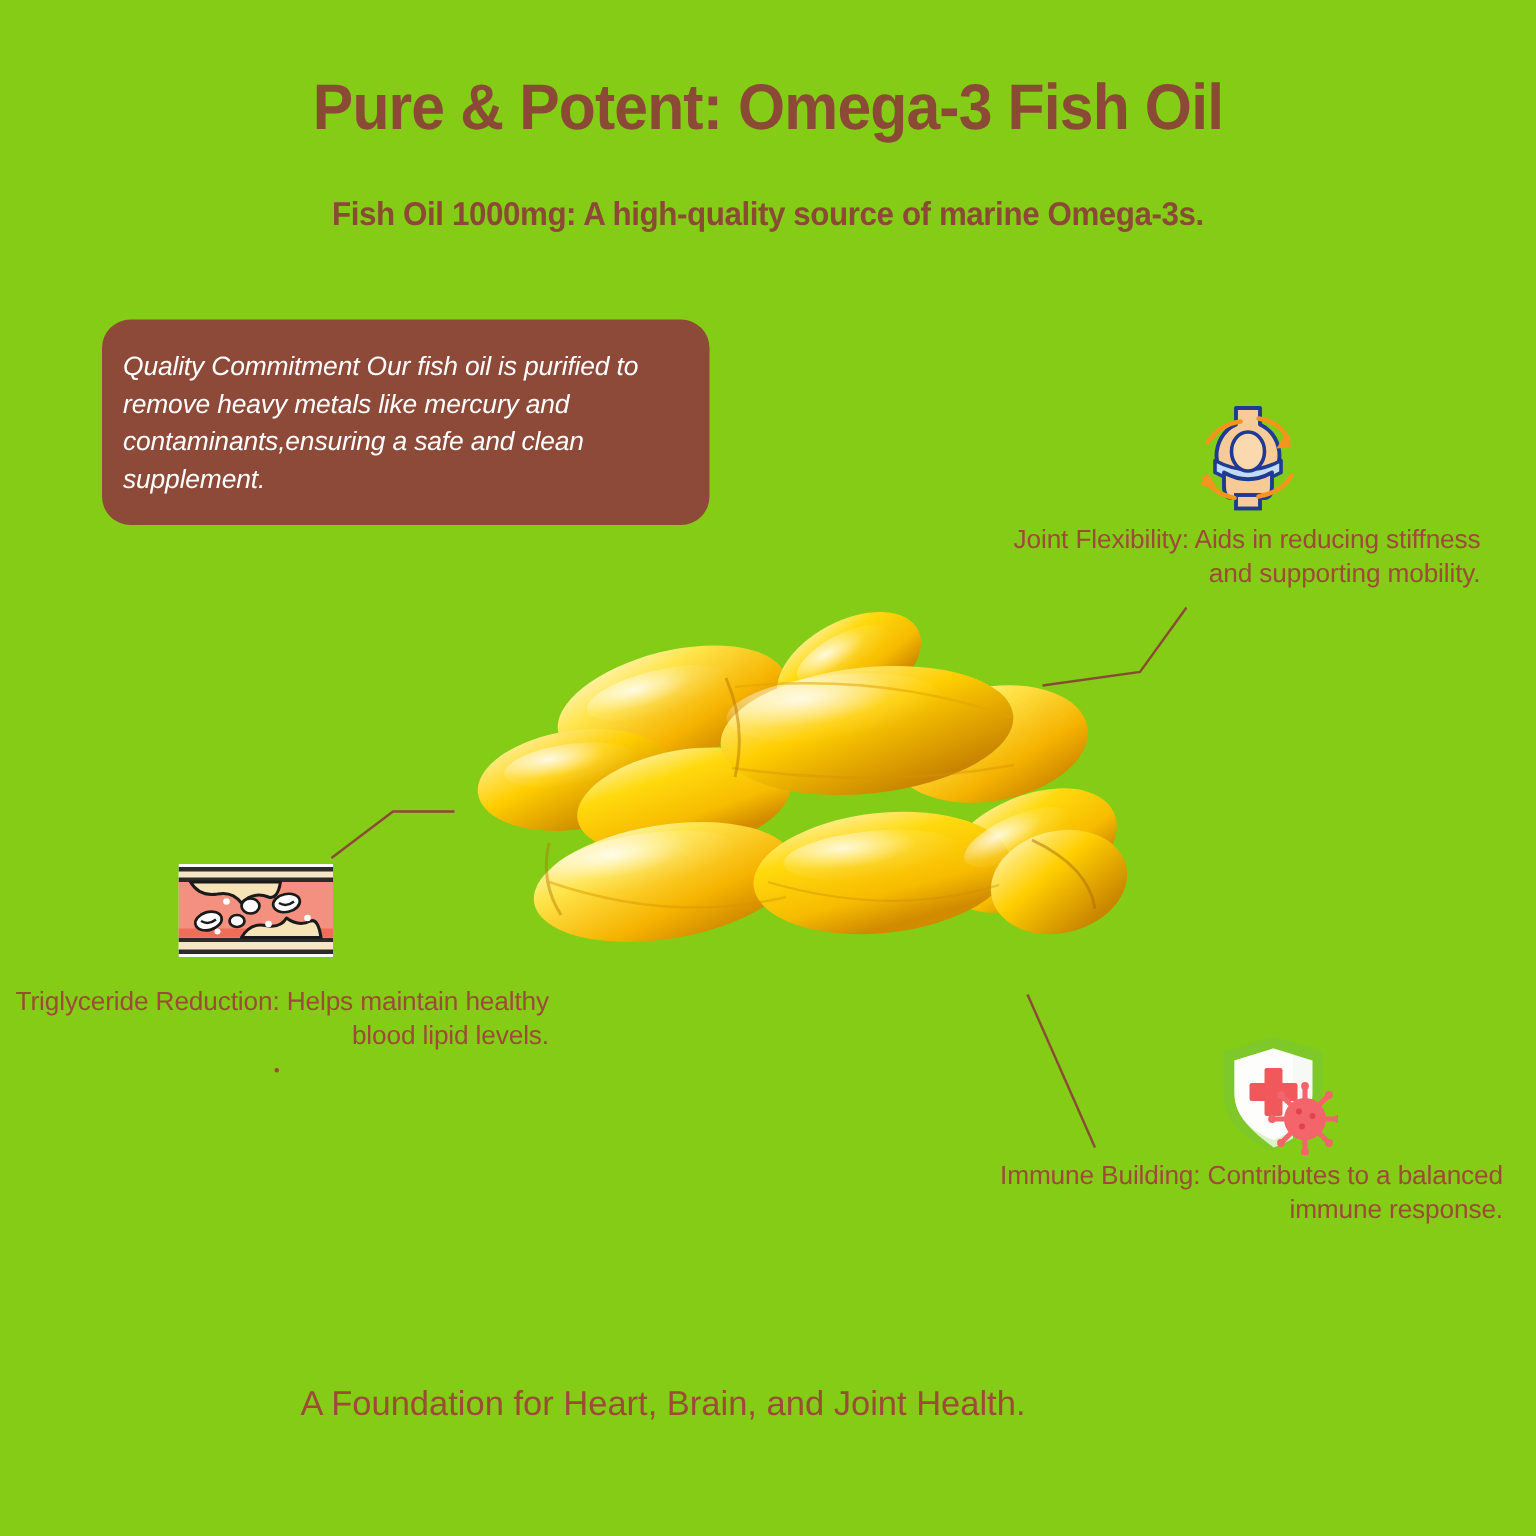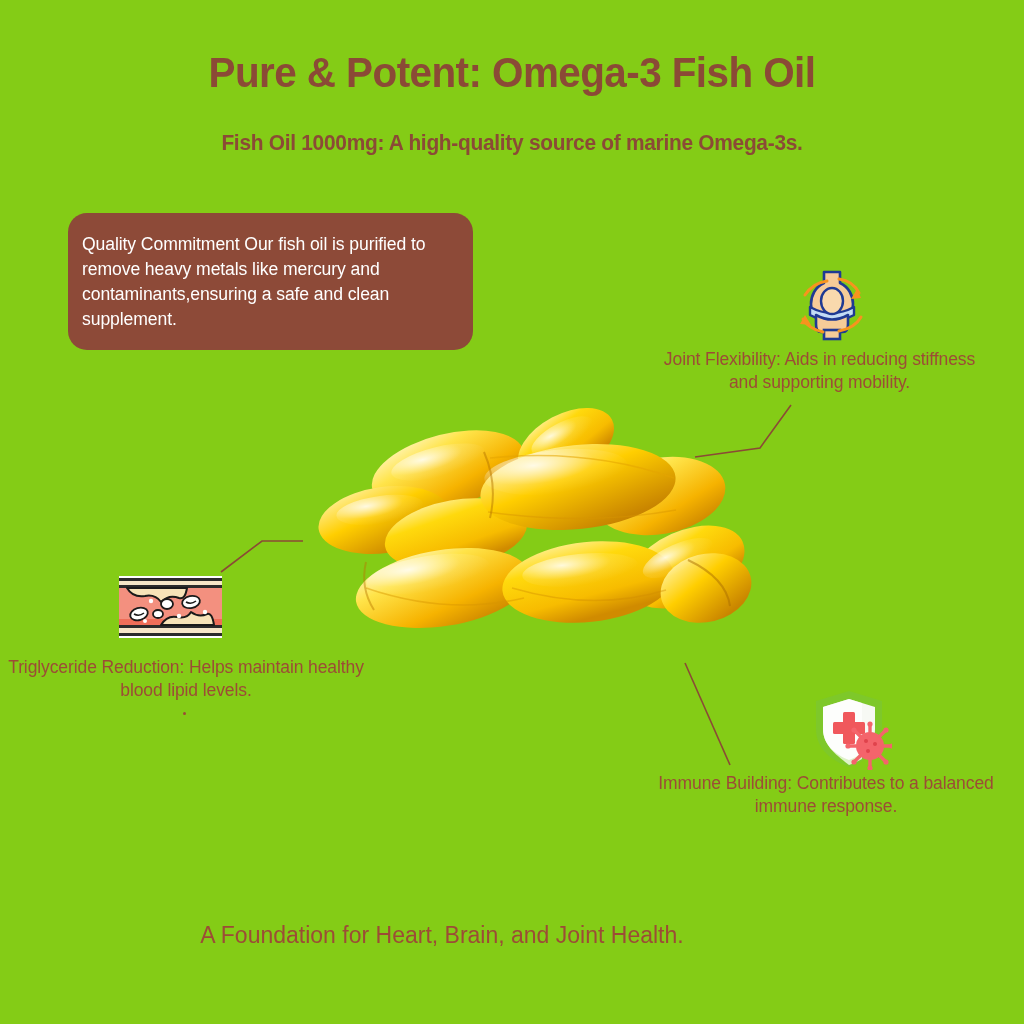--- a/index.html
+++ b/index.html
@@ -64,35 +64,36 @@
   .quality-box {
     position: absolute;
     left: 68px;
     top: 213px;
     width: 405px;
     height: 137px;
     background: #8d4a38;
     border-radius: 19px;
     box-sizing: border-box;
     padding: 19px 18px 0 14px;
+    font-style: italic;
   }
   .quality-box-text {
     color: #ffffff;
     font-size: 17.6px;
     line-height: 25px;
     letter-spacing: -0.1px;
   }
 
   
   .caption {
     position: absolute;
     color: #9c4c36;
     font-size: 17.5px;
     line-height: 23px;
-    text-align: center;
+    text-align: right;
     letter-spacing: -0.1px;
   }
   .caption-joint   { left: 652px; top: 348px; width: 335px; }
   .caption-trig    { left: 6px;   top: 656px; width: 360px; }
   .caption-immune  { left: 650px; top: 772px; width: 352px; }
 
   .stray-dot {
     position: absolute;
     left: 183px;
     top: 712px;

